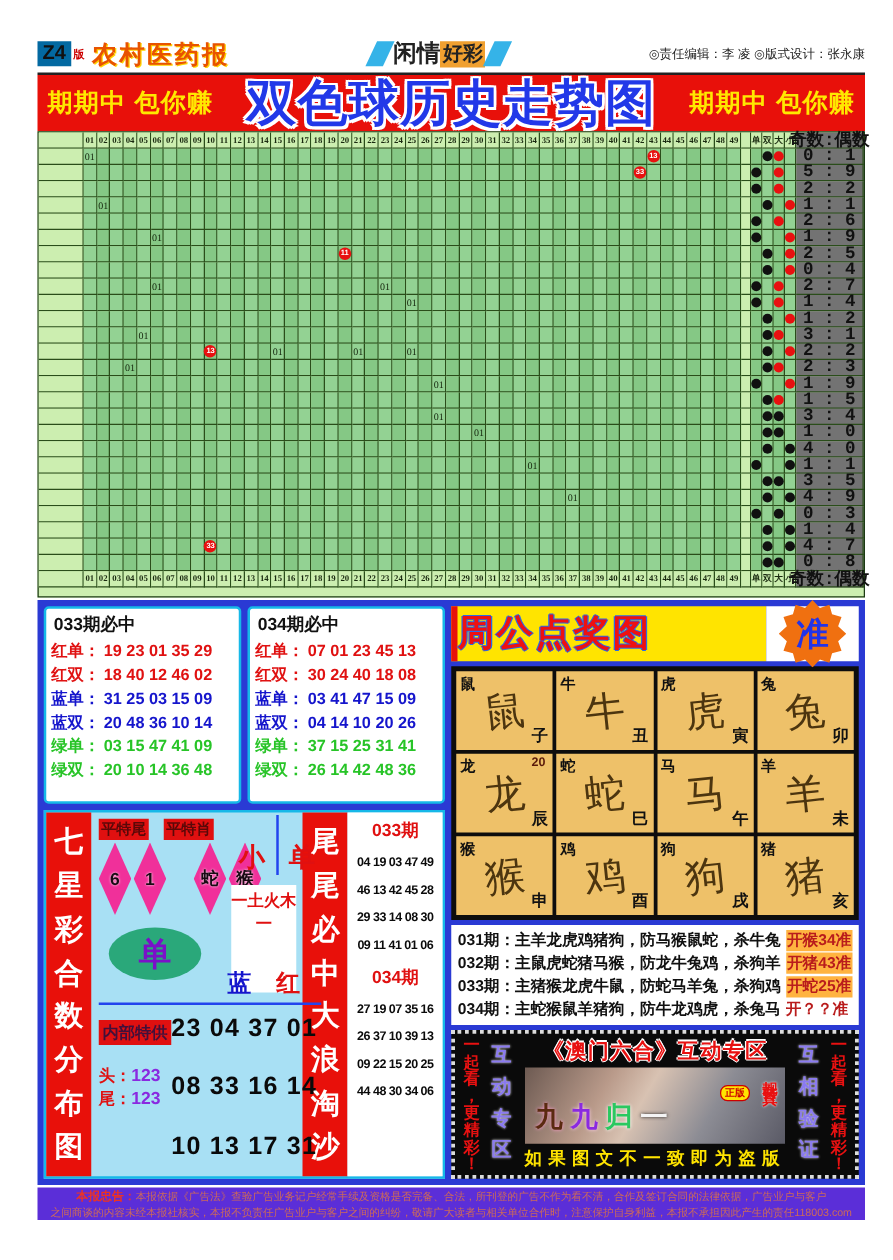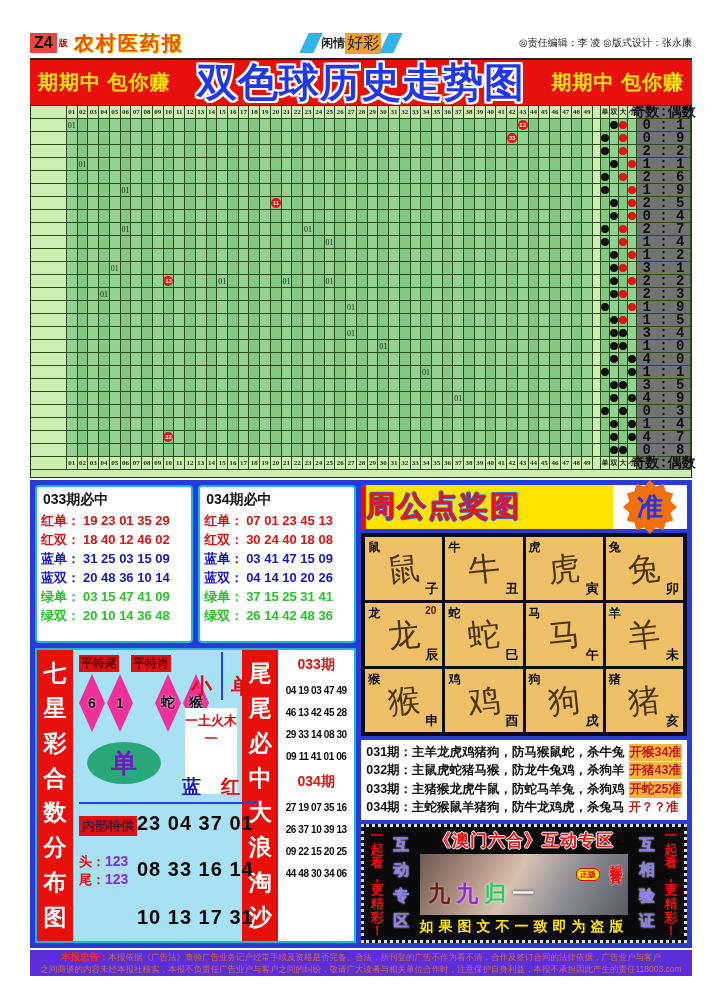--- a/index.html
+++ b/index.html
@@ -2,27 +2,27 @@
 <html><head>
 <meta charset="utf-8">
 <style>
   html,body{margin:0;padding:0;background:#fff;}
   body{font-family:"Liberation Sans","DejaVu Sans",sans-serif;}
   #page{position:relative;width:714px;height:1008px;background:#fff;overflow:hidden;}
   .content{position:absolute;left:30px;width:662px;}
 
   
   #hdr{top:28px;height:30px;display:flex;align-items:center;border-bottom:2px solid #222;}
-  .ed-badge{background:#ef4444;color:#111;font-weight:bold;font-size:16px;padding:1px 4px;margin-right:2px;}
+  .ed-badge{background:#0369a1;color:#111;font-weight:bold;font-size:16px;padding:1px 4px;margin-right:2px;}
   .ed-ban{font-size:9px;color:#c00;font-weight:bold;margin-right:6px;}
   .paper-name{color:#e85300;font-weight:900;font-size:20px;letter-spacing:2px;text-shadow:1px 1px 0 #ffd400;}
   .hdr-mid{flex:1;display:flex;align-items:center;justify-content:center;}
   .skew{width:14px;height:20px;background:#35b3e8;transform:skewX(-25deg);margin:0 3px;}
-  .tag-xq{font-weight:900;font-size:12px;color:#222;}
-  .tag-hc{font-weight:400;font-size:16px;color:#222;background:#f0a030;padding:0 2px;}
+  .tag-xq{font-weight:900;font-size:19px;color:#222;}
+  .tag-hc{font-weight:700;font-size:16px;color:#222;background:#f0a030;padding:0 2px;}
   .hdr-right{font-size:10px;color:#222;white-space:nowrap;}
 
   
   #banner{top:60px;height:45px;background:#e8100a;display:flex;align-items:center;justify-content:space-between;padding:0 8px;box-sizing:border-box;}
   .slogan{color:#ffe800;font-weight:900;font-size:20px;letter-spacing:1px;text-align:center;}
   .big-title{color:#2238e8;font-weight:900;font-size:40px;letter-spacing:1px;white-space:nowrap;
     text-shadow:-2px 0 #fff,2px 0 #fff,0 -2px #fff,0 2px #fff,-2px -2px #fff,2px 2px #fff,-2px 2px #fff,2px -2px #fff;}
 
   
   #chart{top:105px;height:373px;background:#cceeb0;border:1px solid #1c3a14;box-sizing:border-box;}
@@ -324,21 +324,21 @@
         <div class="gc c-o"></div>
         <div class="gc gap"></div>
         <div class="gc c-e">
           <span class="sdot k"></span>
         </div>
         <div class="gc c-o"></div>
         <div class="gc c-e">
           <span class="sdot r"></span>
         </div>
         <div class="gc c-o"></div>
-        <div class="gc ratio">0 : 9</div>
+        <div class="gc ratio">5 : 9</div>
         <div class="gc lab"></div>
         <div class="gc c-o"></div>
         <div class="gc c-e"></div>
         <div class="gc c-o"></div>
         <div class="gc c-e"></div>
         <div class="gc c-o"></div>
         <div class="gc c-e"></div>
         <div class="gc c-o"></div>
         <div class="gc c-e"></div>
         <div class="gc c-o"></div>

